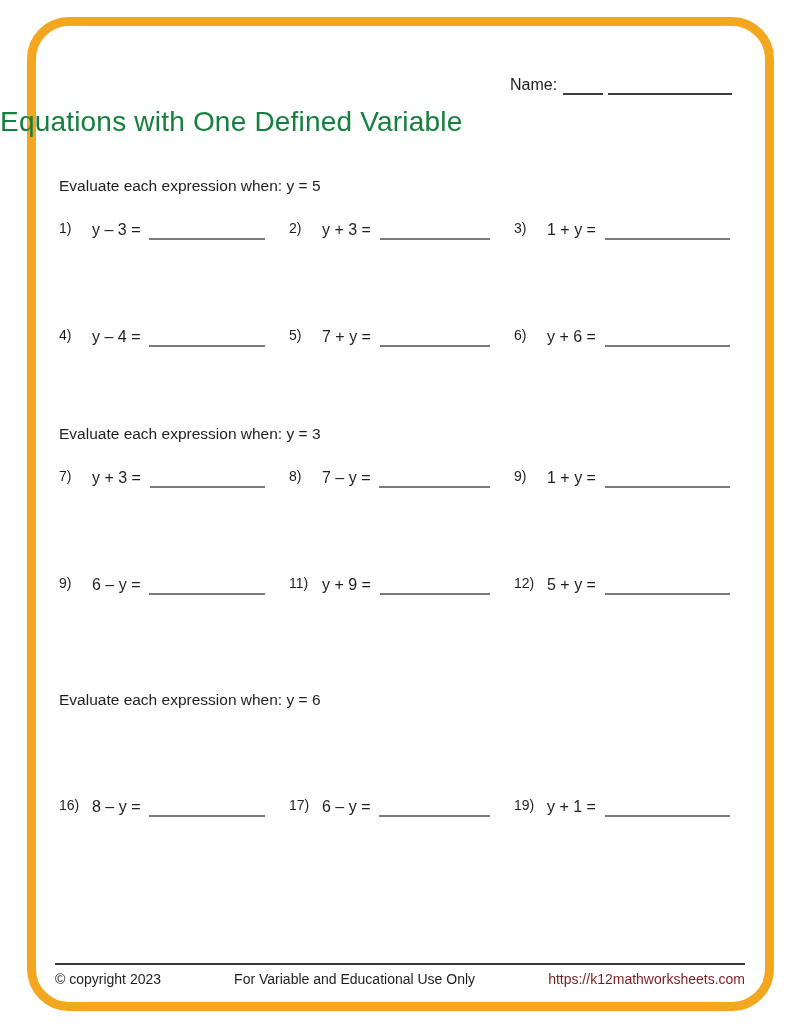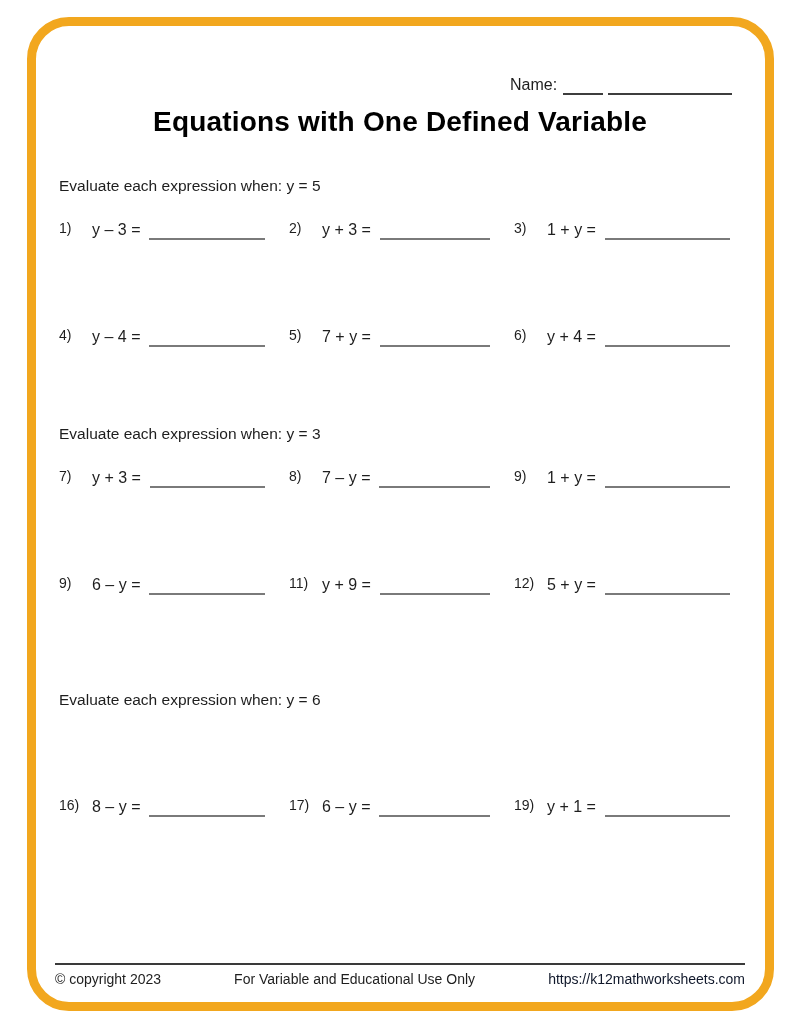--- a/index.html
+++ b/index.html
@@ -16,22 +16,22 @@
   
   .name-row {
     position:absolute; top:60px; left:510px; width:222px;
     display:flex; align-items:flex-end; height:22px;margin-top:13px;
   }
   .name-label { font-size:16px; padding-bottom:1px; }
   .name-line-a { width:40px; border-bottom:2px solid #3d3d3d; height:100%; margin-left:6px; }
   .name-line-b { flex:1; border-bottom:2px solid #3d3d3d; height:100%; margin-left:5px; }
   
   .title {
-    position:absolute; top:106px; left:0; width:100%; text-align:center;
-    font-size:28px; font-weight:bold; letter-spacing:0.2px; color:#000000;
+    position:absolute; top:106px; left:0; width:100%; text-align:left;
+    font-size:28px; font-weight:normal; letter-spacing:0.2px; color:#15803d;
   }
   
   .section { position:absolute; left:59px; width:672px; }
   .sec-1 { top:176px; }
   .sec-2 { top:424px; }
   .sec-3 { top:690px; }
   .instruction { font-size:15.5px; line-height:20px; }
   .prob-row {
     display:grid; grid-template-columns:206px 201px 216px; column-gap:24px;
   }
@@ -44,21 +44,21 @@
   
   .footer-divider {
     position:absolute; top:963px; left:55px; width:690px;
     border-top:2px solid #3a3a3a;
   }
   .footer-row {
     position:absolute; top:971px; left:55px; width:690px;
     display:flex; justify-content:space-between; align-items:baseline;
     font-size:14px; color:#1e1e1e;
   }
-  .footer-url { color:#0f172a; text-decoration:none; }
+  .footer-url { color:#7f1d1d; text-decoration:none; }
 </style>
 </head>
 <body>
 
 <div class="page">
   <div class="frame" style="border-color: rgb(242, 167, 30);"></div>
 
   <div class="name-row">
     <span class="name-label">Name:</span>
     <span class="name-line-a"></span>
@@ -92,21 +92,21 @@
         <span class="expr">y – 4 =</span>
         <span class="blank" style="border-bottom-color: rgb(122, 122, 122);"></span>
       </div>
       <div class="cell">
         <span class="num">5)</span>
         <span class="expr">7 + y =</span>
         <span class="blank" style="border-bottom-color: rgb(122, 122, 122);"></span>
       </div>
       <div class="cell">
         <span class="num">6)</span>
-        <span class="expr">y + 4 =</span>
+        <span class="expr">y + 6 =</span>
         <span class="blank" style="border-bottom-color: rgb(122, 122, 122);"></span>
       </div>
     </div>
   </div>
 
   <div class="section sec-2">
     <div class="instruction">Evaluate each expression when: y = 3</div>
     <div class="prob-row row-a">
       <div class="cell">
         <span class="num">7)</span>

